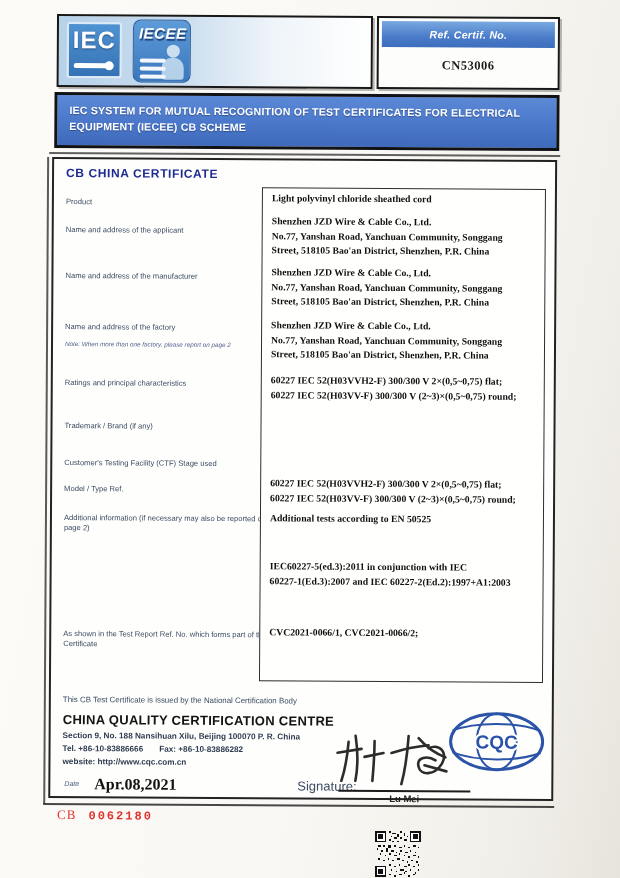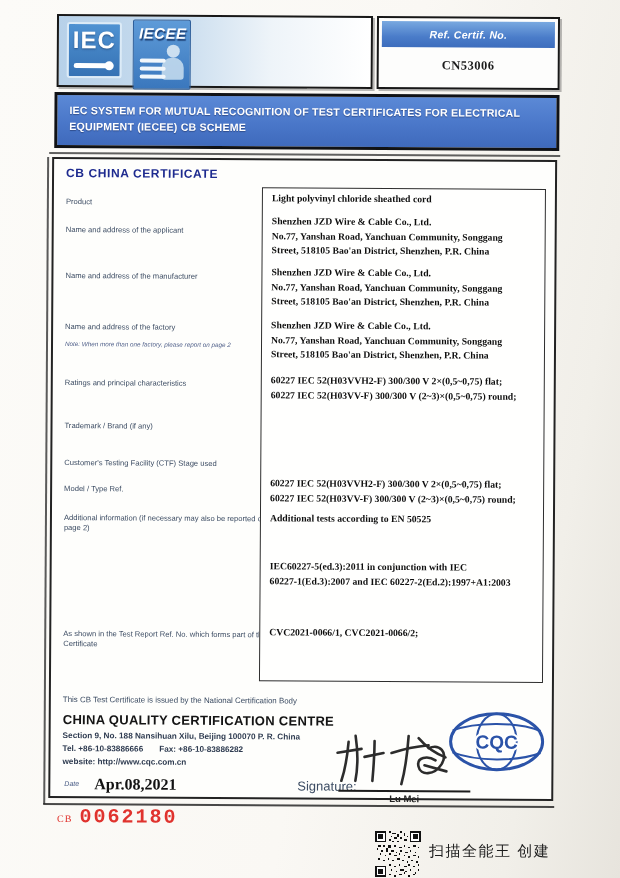--- a/index.html
+++ b/index.html
@@ -7,21 +7,21 @@
   body { font-family:"Liberation Sans", sans-serif; background:#eceae5; position:relative; overflow:hidden; }
   .page { position:absolute; inset:0; background:linear-gradient(100deg,#fcfbf8 0%,#faf8f4 55%,#f1efe9 85%,#e7e4dd 100%); }
   .cert { position:absolute; inset:0; transform:rotate(0.35deg); transform-origin:60px 20px; }
 
   
   .logo-box { position:absolute; left:57px; top:14px; width:316px; height:73px; border:2px solid #181818; background:linear-gradient(90deg,#b7d1e9 0%,#c8dcee 38%,#eef4f9 68%,#ffffff 100%); box-shadow:2px 2px 0 rgba(60,60,60,.35); }
   .iec-sq { position:absolute; left:8px; top:6px; width:55px; height:56px; background:linear-gradient(180deg,#4f92d2,#3672b4); border:2px solid #dcebf7; border-radius:3px; }
   .iec-txt { position:absolute; left:4px; top:2px; color:#fff; font-weight:bold; font-size:24px; letter-spacing:1px; font-family:"Liberation Sans",sans-serif; text-shadow:0 1px 2px rgba(20,40,80,.5);text-align:right; }
   .iec-bar { position:absolute; left:5px; bottom:8px; width:36px; height:5px; background:#fff; border-radius:3px; }
   .iec-dot { position:absolute; right:6px; bottom:6px; width:9px; height:9px; background:#fff; border-radius:50%; }
-  .iecee-sq { position:absolute; left:74px; top:3px; width:58px; height:70px; background:linear-gradient(180deg,#5e9bd8,#3a77bd); border:1px solid #2c5d99; border-radius:2px; }
+  .iecee-sq { position:absolute; left:74px; top:3px; width:58px; height:63px; background:linear-gradient(180deg,#5e9bd8,#3a77bd); border:1px solid #2c5d99; border-radius:8px; }
   .iecee-txt { position:absolute; left:5px; top:4px; color:#fff; font-weight:bold; font-style:italic; font-size:15px; letter-spacing:.5px; text-shadow:1px 2px 1px #1d3f73; }
   .iecee-head { position:absolute; right:10px; top:24px; width:13px; height:13px; background:#d9e8f4; border-radius:50%; opacity:.9; }
   .iecee-body { position:absolute; right:6px; top:37px; width:22px; height:22px; background:#cadff0; border-radius:10px 10px 3px 3px; opacity:.85; }
   .iecee-line { position:absolute; left:6px; height:4px; width:26px; background:#f2f7fb; border-radius:2px; }
 
   .ref-box { position:absolute; left:377px; top:14px; width:183px; height:73px; border:2px solid #181818; background:#fdfdfc; box-shadow:2px 2px 0 rgba(60,60,60,.35); }
   .ref-head { position:absolute; left:3px; right:3px; top:3px; height:26px; background:linear-gradient(180deg,#79a9e0 0%,#4a7cc9 60%,#3d6dbd 100%); color:#fff; font-weight:bold; font-style:italic; font-size:10.5px; text-align:center; line-height:26px; letter-spacing:.3px; }
   .ref-num { position:absolute; left:0; right:0; top:40px; text-align:center; font-family:"Liberation Serif",serif; font-size:12.5px; font-weight:600; color:#1c1c1c; letter-spacing:.5px; }
 
   .banner { position:absolute; left:55px; top:92px; width:505px; height:56px; border:3px solid #101216; background:linear-gradient(180deg,#5b89d6 0%,#4a77c9 55%,#3f6abc 100%); color:#fff; font-weight:bold; font-size:10.6px; line-height:1.5; padding:8px 14px 0 12px; letter-spacing:.2px; text-shadow:0 1px 1px rgba(20,30,70,.45); }
@@ -47,22 +47,22 @@
 
   .date-label { position:absolute; left:14px; top:621px; font-size:7px; color:#4a5d86; font-style:italic; }
   .date-value { position:absolute; left:44px; top:616px; font-family:"Liberation Serif",serif; font-weight:bold; font-size:16px; color:#121212; }
   .sig-label { position:absolute; left:247px; top:618px; font-size:13px; color:#3c4c63; }
   .sig-line { position:absolute; left:288px; top:629px; width:132px; height:1.6px; background:#1c1c1c; }
   .sig-name { position:absolute; left:288px; top:632px; width:132px; text-align:center; font-size:9.5px; font-weight:bold; color:#222; }
   .sig-hand { position:absolute; left:278px; top:568px; }
   .cqc-logo { position:absolute; left:396px; top:549px; }
 
   .cb-red { position:absolute; left:62px; top:805px; color:#e0332e; }
-  .cb-red .cb-prefix { font-family:"Liberation Serif",serif; font-size:10px; letter-spacing:1px; margin-right:7px; }
-  .cb-red .cb-num { font-family:"Liberation Mono",monospace; font-size:20px; font-weight:bold; letter-spacing:2px; }
+  .cb-red .cb-prefix { font-family:"Liberation Serif",serif; font-size:13px; letter-spacing:1px; }
+  .cb-red .cb-num { font-family:"Liberation Mono",monospace; font-size:12px; font-weight:bold; letter-spacing:2px;margin-left:12px; }
 
   .qr-block { position:absolute; left:375px; top:831px; width:230px; height:46px; }
   .qr-svg { position:absolute; left:0; top:0; }
   .qr-caption { position:absolute; left:54px; top:11px; font-size:15px; color:#1c1c1c; letter-spacing:1.5px; white-space:nowrap; }
 </style>
 </head>
 <body>
 
 <div class="page">
   <div class="cert">
@@ -249,15 +249,14 @@
           <rect x="1" y="1" width="5" height="5"></rect>
           <rect x="23" y="1" width="5" height="5"></rect>
           <rect x="1" y="23" width="5" height="5"></rect>
         </g>
       <g fill="#111111">
           <rect x="2" y="2" width="3" height="3"></rect>
           <rect x="24" y="2" width="3" height="3"></rect>
           <rect x="2" y="24" width="3" height="3"></rect>
         </g>
     </svg>
-    <div class="qr-caption">扫描全能王 创建</div>
   </div>
 </div>
 
 </body></html>

